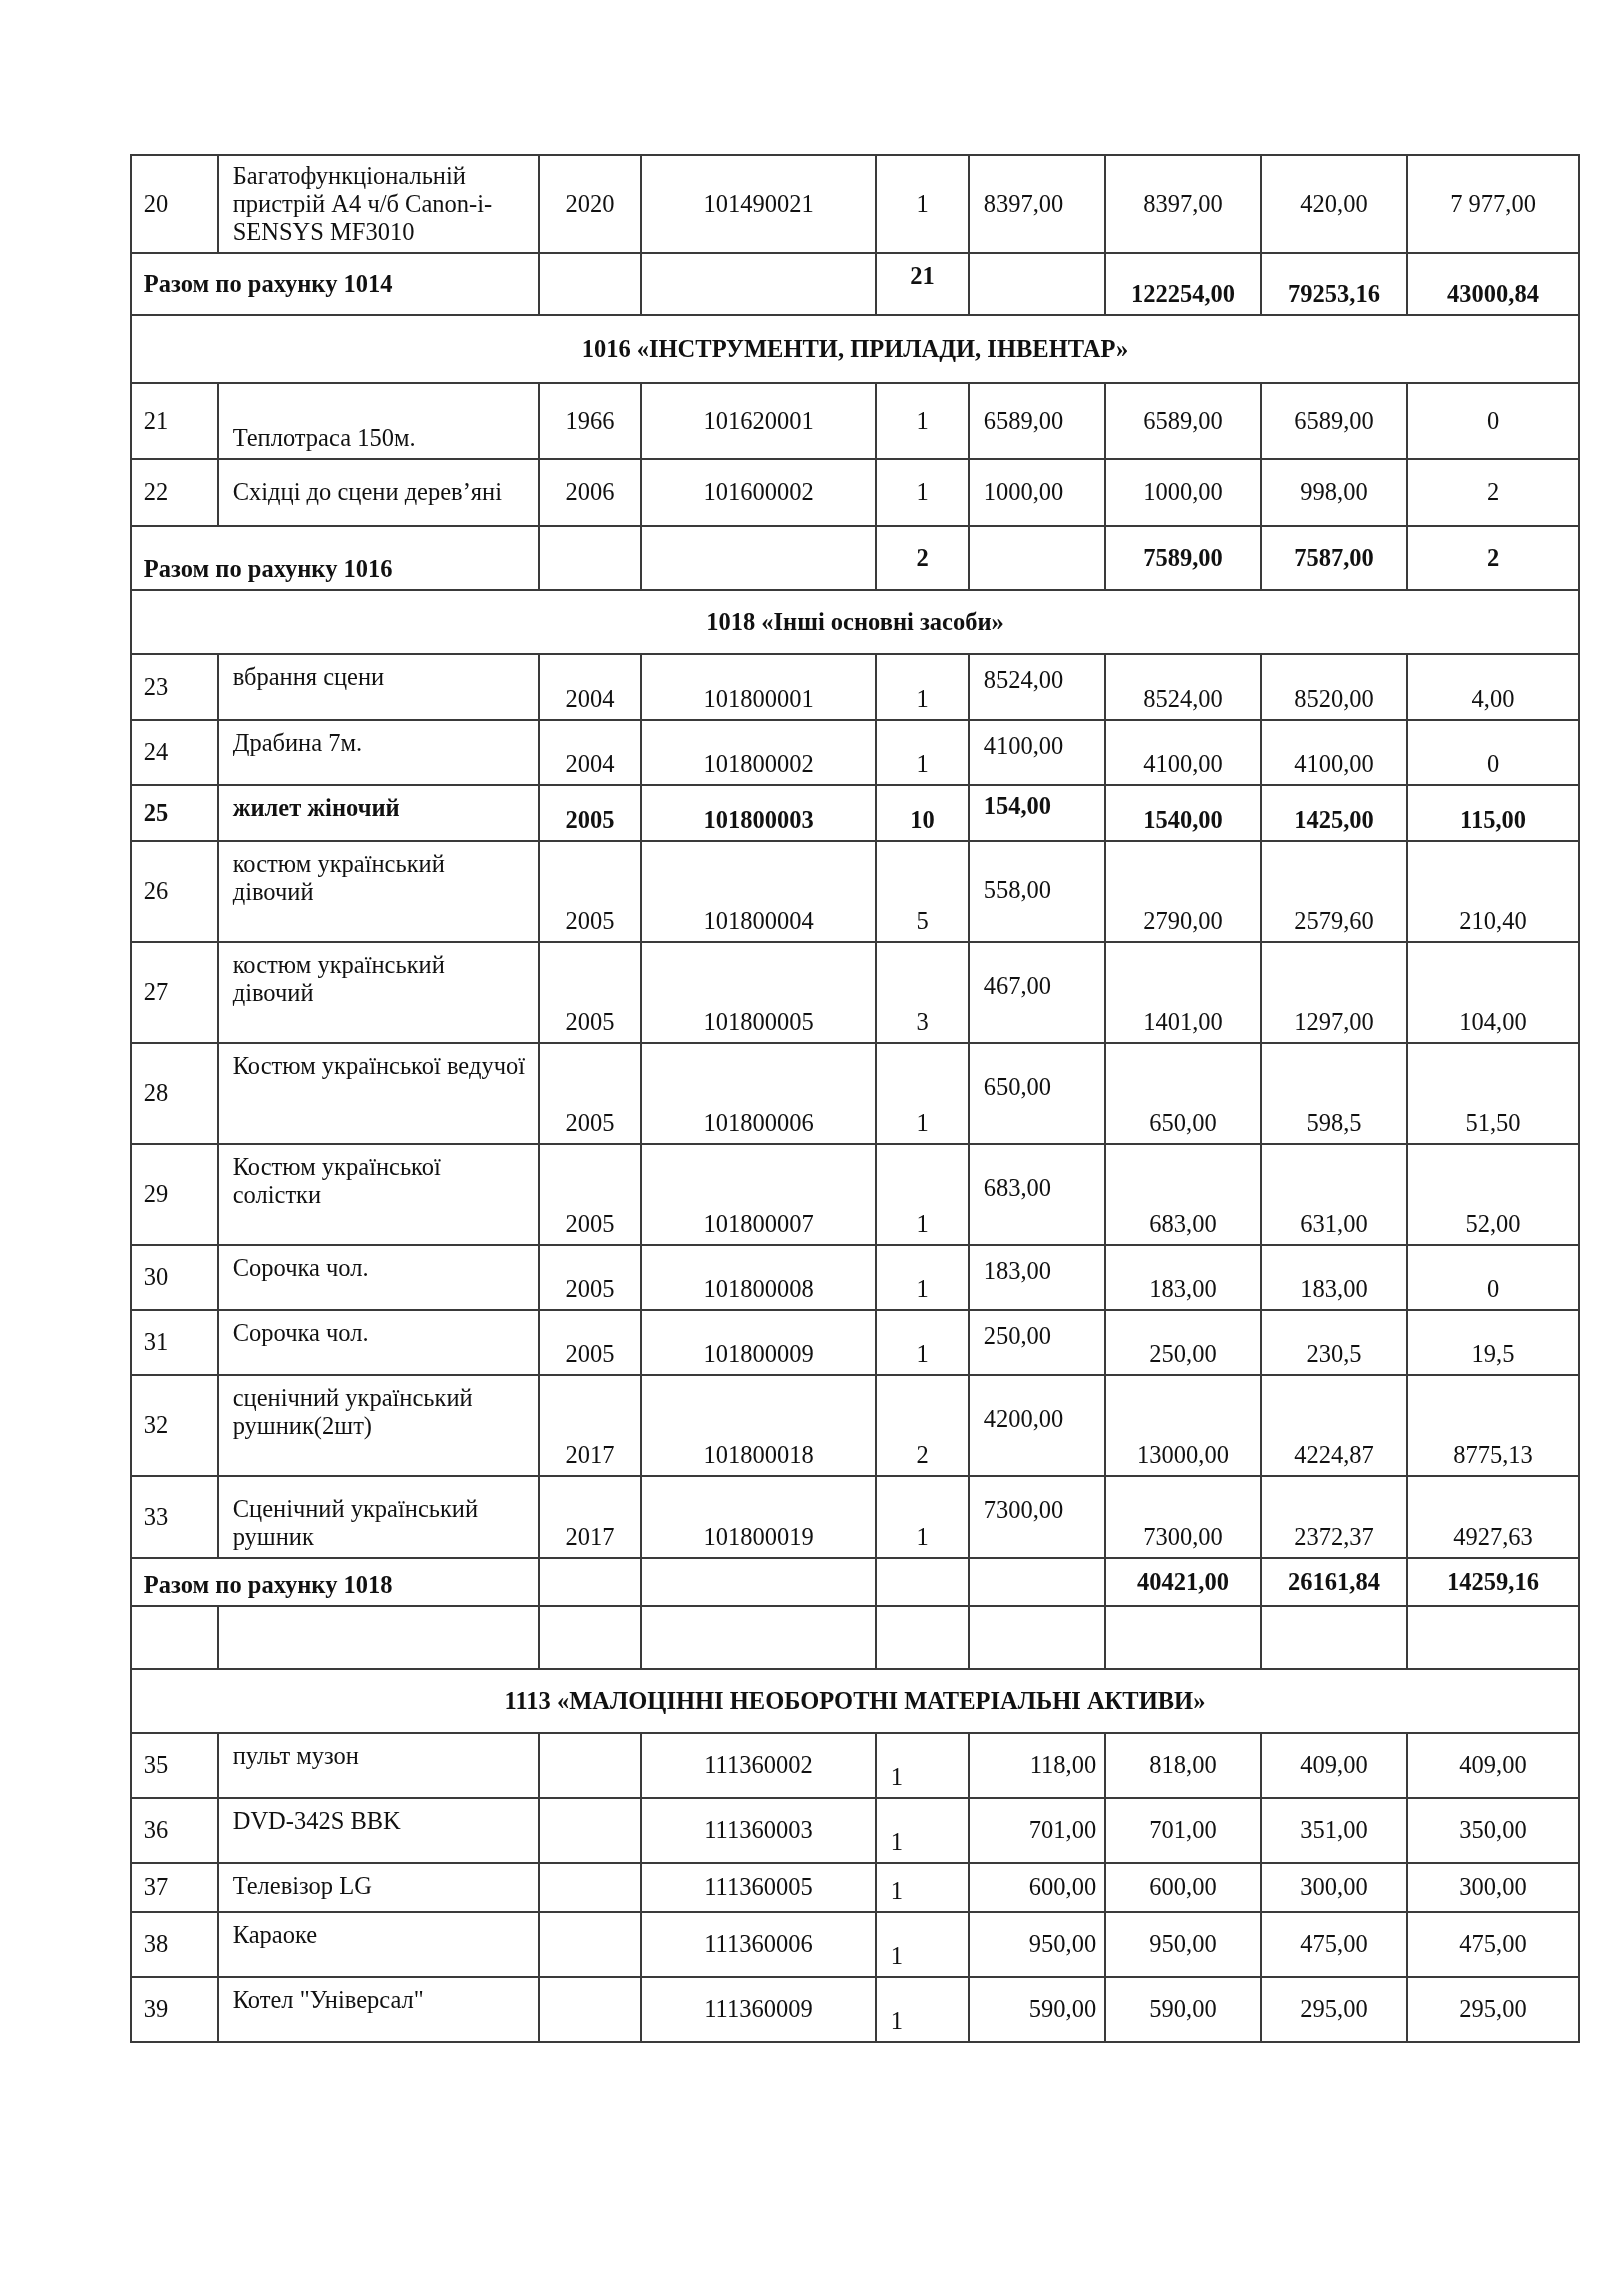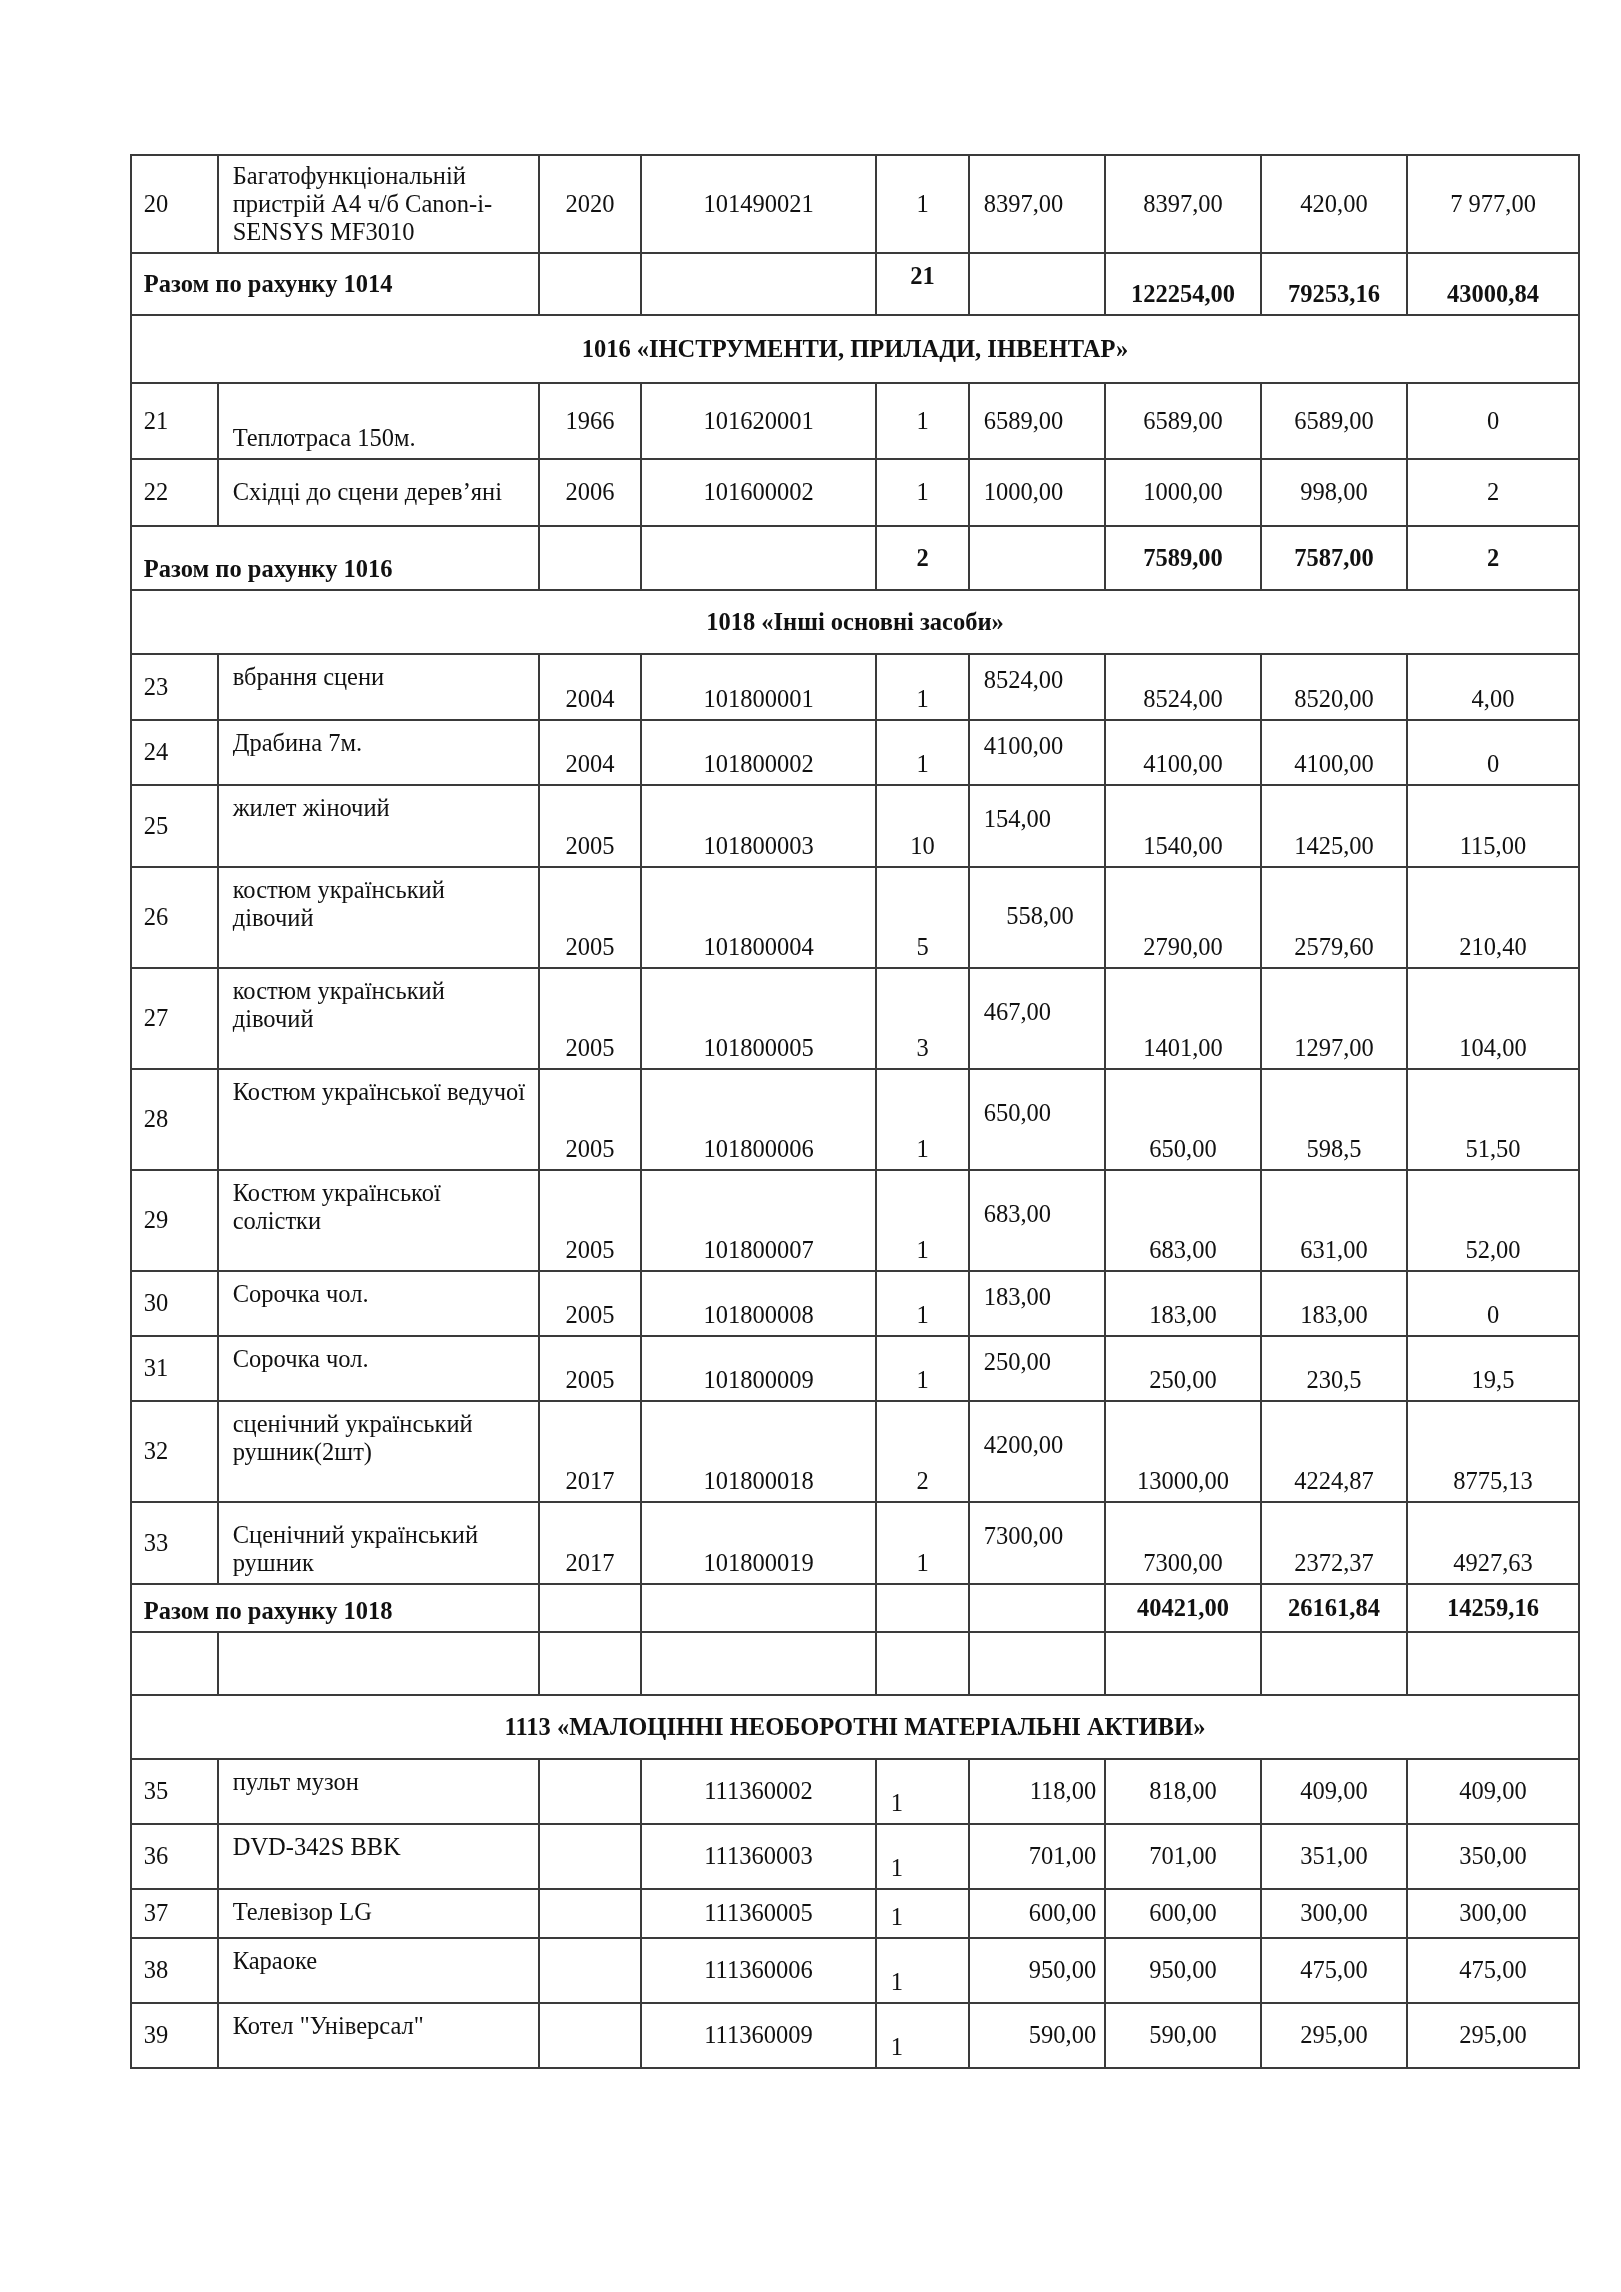--- a/index.html
+++ b/index.html
@@ -116,38 +116,38 @@
         <td class="c-num">24</td>
         <td class="c-name va-t">Драбина 7м.</td>
         <td class="c-ctr va-b">2004</td>
         <td class="c-ctr va-b">101800002</td>
         <td class="c-ctr va-b">1</td>
         <td class="c-price" style="vertical-align: middle; padding-bottom: 13.7px;">4100,00</td>
         <td class="c-ctr va-b">4100,00</td>
         <td class="c-ctr va-b">4100,00</td>
         <td class="c-ctr va-b">0</td>
       </tr>
-      <tr style="height: 82px;">
+      <tr style="height: 56px; font-weight: bold;">
         <td class="c-num">25</td>
         <td class="c-name va-t">жилет жіночий</td>
         <td class="c-ctr va-b">2005</td>
         <td class="c-ctr va-b">101800003</td>
         <td class="c-ctr va-b">10</td>
         <td class="c-price" style="vertical-align: middle; padding-bottom: 13.7px;">154,00</td>
         <td class="c-ctr va-b">1540,00</td>
         <td class="c-ctr va-b">1425,00</td>
         <td class="c-ctr va-b">115,00</td>
       </tr>
       <tr style="height: 101px;">
         <td class="c-num">26</td>
         <td class="c-name va-t">костюм український дівочий</td>
         <td class="c-ctr va-b">2005</td>
         <td class="c-ctr va-b">101800004</td>
         <td class="c-ctr va-b">5</td>
-        <td class="c-price" style="vertical-align: middle; padding-bottom: 2px; text-align: center;">558,00</td>
+        <td class="c-price" style="vertical-align: middle; padding-bottom: 2px;">558,00</td>
         <td class="c-ctr va-b">2790,00</td>
         <td class="c-ctr va-b">2579,60</td>
         <td class="c-ctr va-b">210,40</td>
       </tr>
       <tr style="height: 101px;">
         <td class="c-num">27</td>
         <td class="c-name va-t">костюм український дівочий</td>
         <td class="c-ctr va-b">2005</td>
         <td class="c-ctr va-b">101800005</td>
         <td class="c-ctr va-b">3</td>

